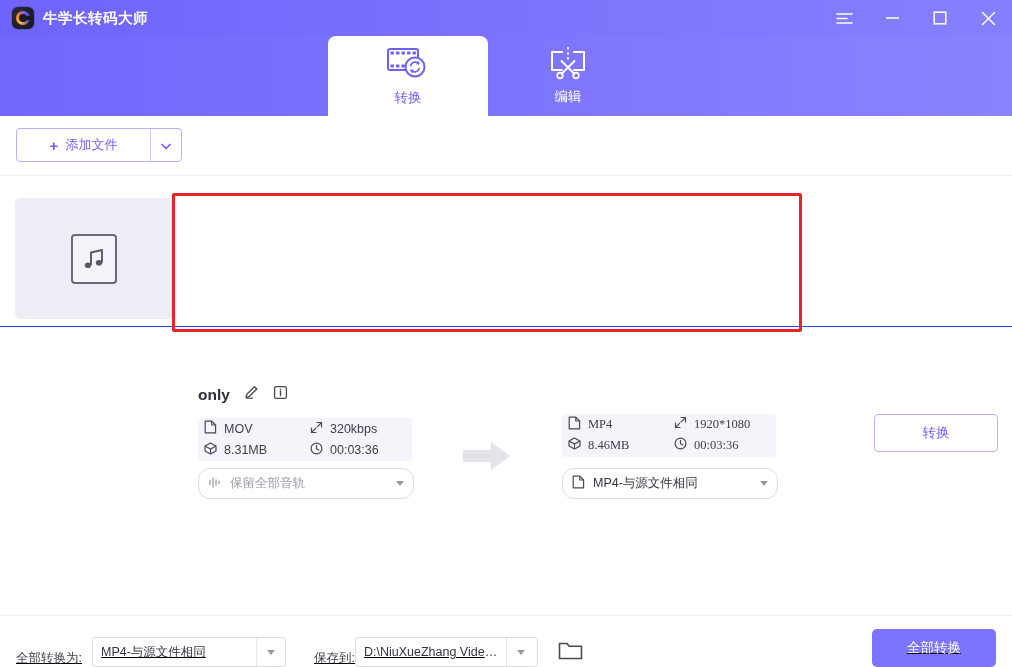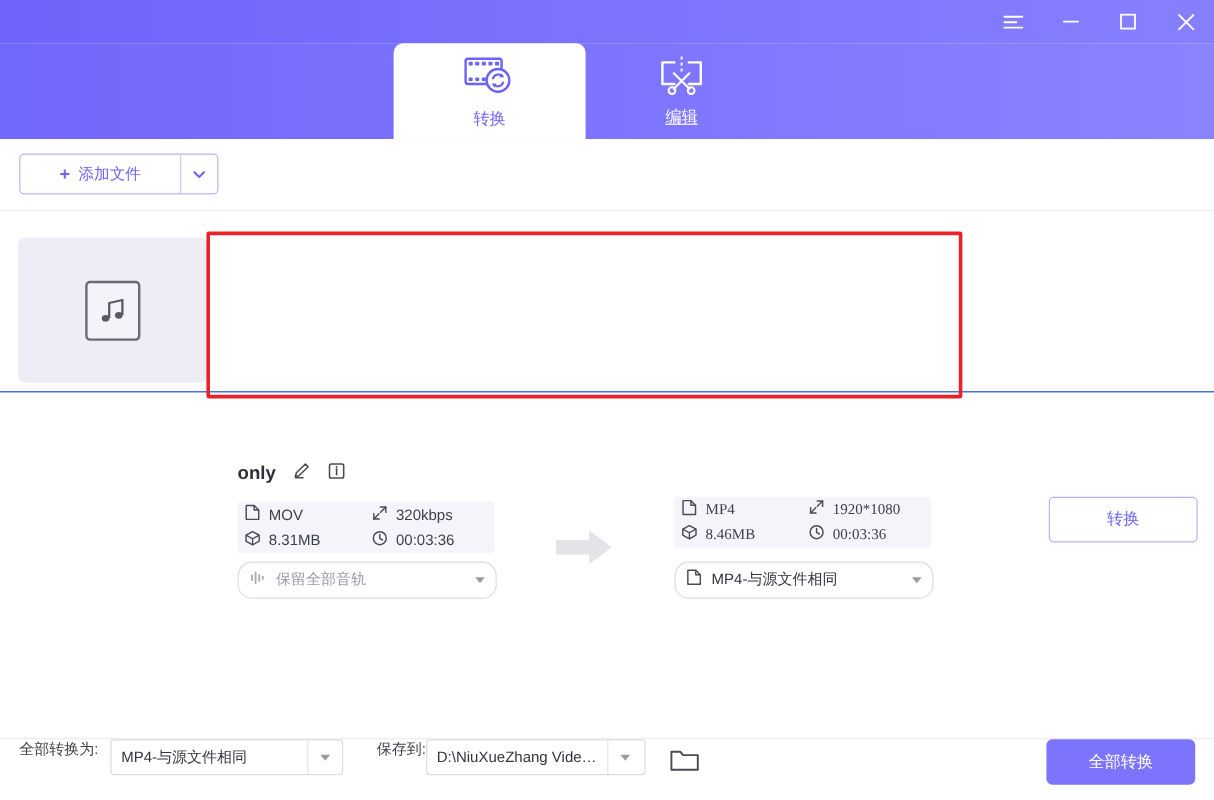--- a/index.html
+++ b/index.html
@@ -53,21 +53,21 @@
   }
   .tabs { position:absolute; left:328px; top:0; display:flex; }
   .tab {
     width:160px; height:80px; display:flex; flex-direction:column;
     align-items:center; justify-content:center; gap:4px; cursor:default;
     border-radius:8px 8px 0 0;
   }
   .tab.active { background:#ffffff; }
   .tab .tab-label { font-size:13.5px; }
   .tab.active .tab-label { color:#6d62f7; }
-  .tab:not(.active) .tab-label { color:#ffffff;text-decoration:underline; }
+  .tab:not(.active) .tab-label { color:#ffffff; }
 
   
   .toolbar {
     position:absolute; top:116px; left:0; width:1012px; height:60px;
     background:#ffffff; border-bottom:1px solid #ececf4;
   }
   .addfile {
     position:absolute; left:16px; top:12px; height:34px;
     display:flex; border:1px solid #b9b2f7; border-radius:4px; overflow:hidden;
     background:#fff;
@@ -151,21 +151,21 @@
   
   .annot {
     position:absolute; left:172px; top:193px; width:630px; height:139px;
     border:3px solid #e8232a; border-radius:2px; pointer-events:none;
   }
 
   
   .bottombar {
     position:absolute; left:0; bottom:0; width:1012px; height:52px;
     background:#fff; border-top:1px solid #ececf4;
-    display:flex; align-items:flex-start;
+    display:flex; align-items:flex-end;text-decoration:underline;
   }
   .bb-label { font-size:12.5px; color:#3e3e48; }
   .bb-split {
     height:30px; border:1px solid #dcdce3; border-radius:3px; background:#fff;
     display:flex; align-items:center; cursor:default;
   }
   .bb-split .txt { font-size:12.5px; color:#33333d; padding:0 8px; width:150px;
     white-space:nowrap; overflow:hidden; text-overflow:ellipsis; }
   .bb-split .caret-cell { width:29px; height:100%; border-left:1px solid #e4e4ea;
     display:flex; align-items:center; justify-content:center; }
@@ -177,20 +177,26 @@
   }
   .caret { width:0; height:0; border-left:4.5px solid transparent;
     border-right:4.5px solid transparent; border-top:5px solid #9a9aa5; }
 </style>
 </head>
 <body>
 
 <div id="app">
 
   <div class="titlebar">
+    <div class="logo-wrap">
+      <div class="logo-box">
+        <div class="logo-c"></div>
+      </div>
+      <span class="app-title">牛学长转码大师</span>
+    </div>
     <div class="win-controls">
       <div class="win-btn">
         <svg width="17" height="13" viewBox="0 0 17 13">
             <g stroke="#fff" stroke-width="1.6" stroke-linecap="round">
               <line x1="1" y1="2" x2="16" y2="2"></line>
               <line x1="1" y1="6.5" x2="11" y2="6.5"></line>
               <line x1="1" y1="11" x2="16" y2="11"></line>
             </g>
           </svg>
       </div>

